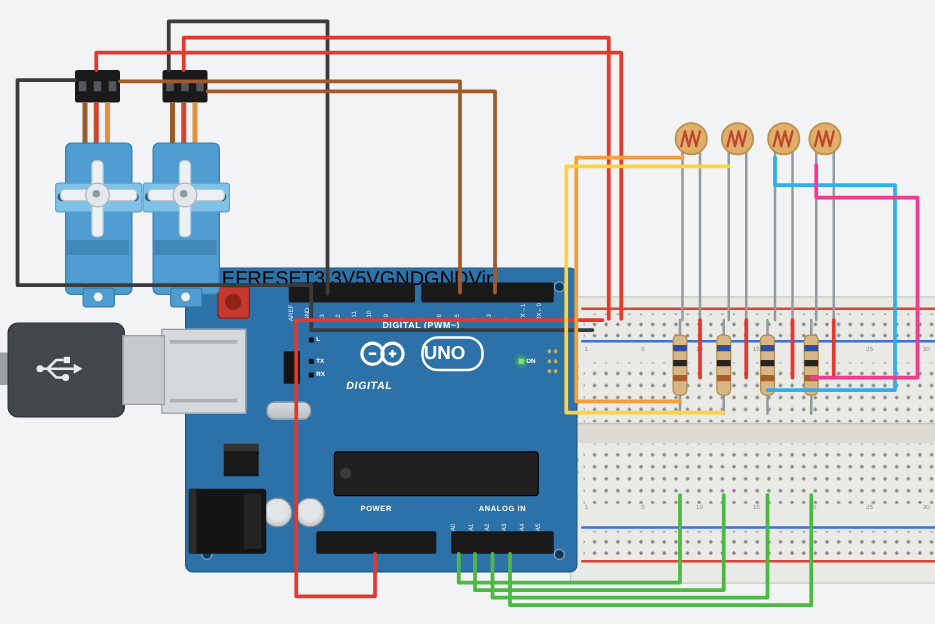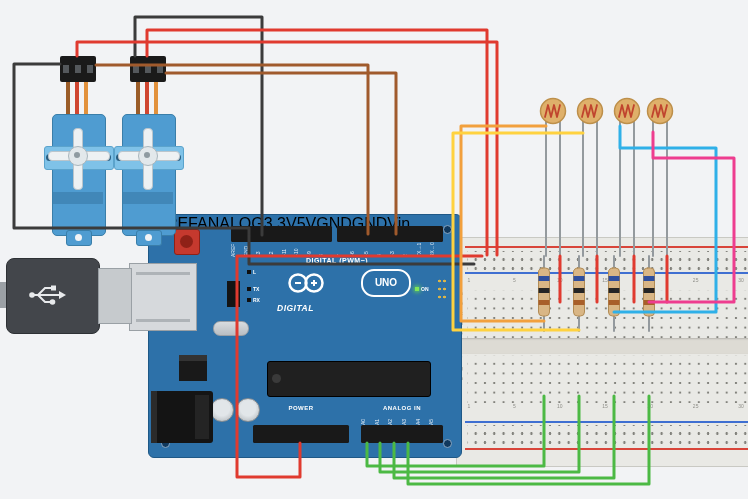--- a/index.html
+++ b/index.html
@@ -117,21 +117,21 @@
       </div>
     <div class="abs" style="left:78px;top:66px;width:13px;height:26px;background:#141414"></div>
 
     <svg class="abs" style="left:132px;top:52px" width="50" height="32" viewBox="0 0 50 32">
       <circle cx="17" cy="16" r="8.5" fill="none" stroke="#ffffff" stroke-width="2.5"></circle>
       <circle cx="33" cy="16" r="8.5" fill="none" stroke="#ffffff" stroke-width="2.5"></circle>
       <line x1="14" y1="16" x2="20" y2="16" stroke="#ffffff" stroke-width="2"></line>
       <line x1="30" y1="16" x2="36" y2="16" stroke="#ffffff" stroke-width="2"></line>
       <line x1="33" y1="13" x2="33" y2="19" stroke="#ffffff" stroke-width="2"></line>
     </svg>
-    <div class="abs" style="left:212px;top:54px;width:46px;height:24px;border:2.5px solid #fff;border-radius:13px;color:#fff;font-weight:bold;font-size:10px;text-align:center;line-height:24px">UNO</div>
+    <div class="abs" style="left:188px;top:54px;width:46px;height:24px;border:2.5px solid #fff;border-radius:13px;color:#fff;font-weight:bold;font-size:15px;line-height:24px">UNO</div>
     <div class="boardtxt" style="left:128px;top:88px;width:80px;font-size:8.5px;font-style:italic">DIGITAL</div>
 
     <div class="ledrow" style="left:266px;top:71px">
       <i style="background:#7fe65a;box-shadow:0 0 4px 1px rgba(110,230,70,.85)"></i>
       <span>ON</span>
     </div>
     <div class="abs" style="left:288px;top:62px;width:10px;height:24px;background-image:radial-gradient(circle,#d9b44a 1.2px,rgba(0,0,0,0) 1.6px);background-size:5px 8px"></div>
 
     <div class="abs" style="left:64px;top:106px;width:34px;height:13px;background:linear-gradient(#d8dcdf,#b9bec3);border:1px solid #999fa5;border-radius:7px"></div>
     <div class="abs" style="left:30px;top:140px;width:28px;height:8px;background:#333"></div>
@@ -140,21 +140,21 @@
     <div class="abs" style="left:118px;top:146px;width:162px;height:34px;background:#202020;border:1px solid #000;border-radius:3px">
       <div class="abs" style="left:4px;top:12px;width:9px;height:9px;border-radius:50%;background:#3a3a3a"></div>
     </div>
 
     <div class="abs" style="left:61px;top:183px;width:22px;height:22px;border-radius:50%;border:1px solid #878d92;background:radial-gradient(circle at 50% 42%,#e2e6e9 0 45%,#c3c8cc 75%)"></div>
     <div class="abs" style="left:87px;top:183px;width:22px;height:22px;border-radius:50%;border:1px solid #878d92;background:radial-gradient(circle at 50% 42%,#e2e6e9 0 45%,#c3c8cc 75%)"></div>
 
     <div class="boardtxt" style="left:104px;top:190px;width:96px;text-align:center;font-size:6px">POWER</div>
     <div class="boardtxt" style="left:212px;top:190px;width:82px;text-align:center;font-size:6px">ANALOG IN</div>
     <div class="p
-inrow" style="left:104px;top:197px;width:96px;height:13px"><span>IOREF</span><span>ANALOG</span><span>3.3V</span><span>5V</span><span>GND</span><span>GND</span><span>Vin</span></div>
+inrow" style="left:104px;top:197px;width:96px;height:13px"><span>IOREF</span><span>RESET</span><span>3.3V</span><span>5V</span><span>GND</span><span>GND</span><span>Vin</span></div>
     <div class="pinrow" style="left:212px;top:197px;width:82px;height:13px">
         <span>A0</span>
         <span>A1</span>
         <span>A2</span>
         <span>A3</span>
         <span>A4</span>
         <span>A5</span>
       </div>
     <div class="hdr" style="left:104px;top:210px;width:96px;height:18px"></div>
     <div class="hdr" style="left:212px;top:210px;width:82px;height:18px"></div>

